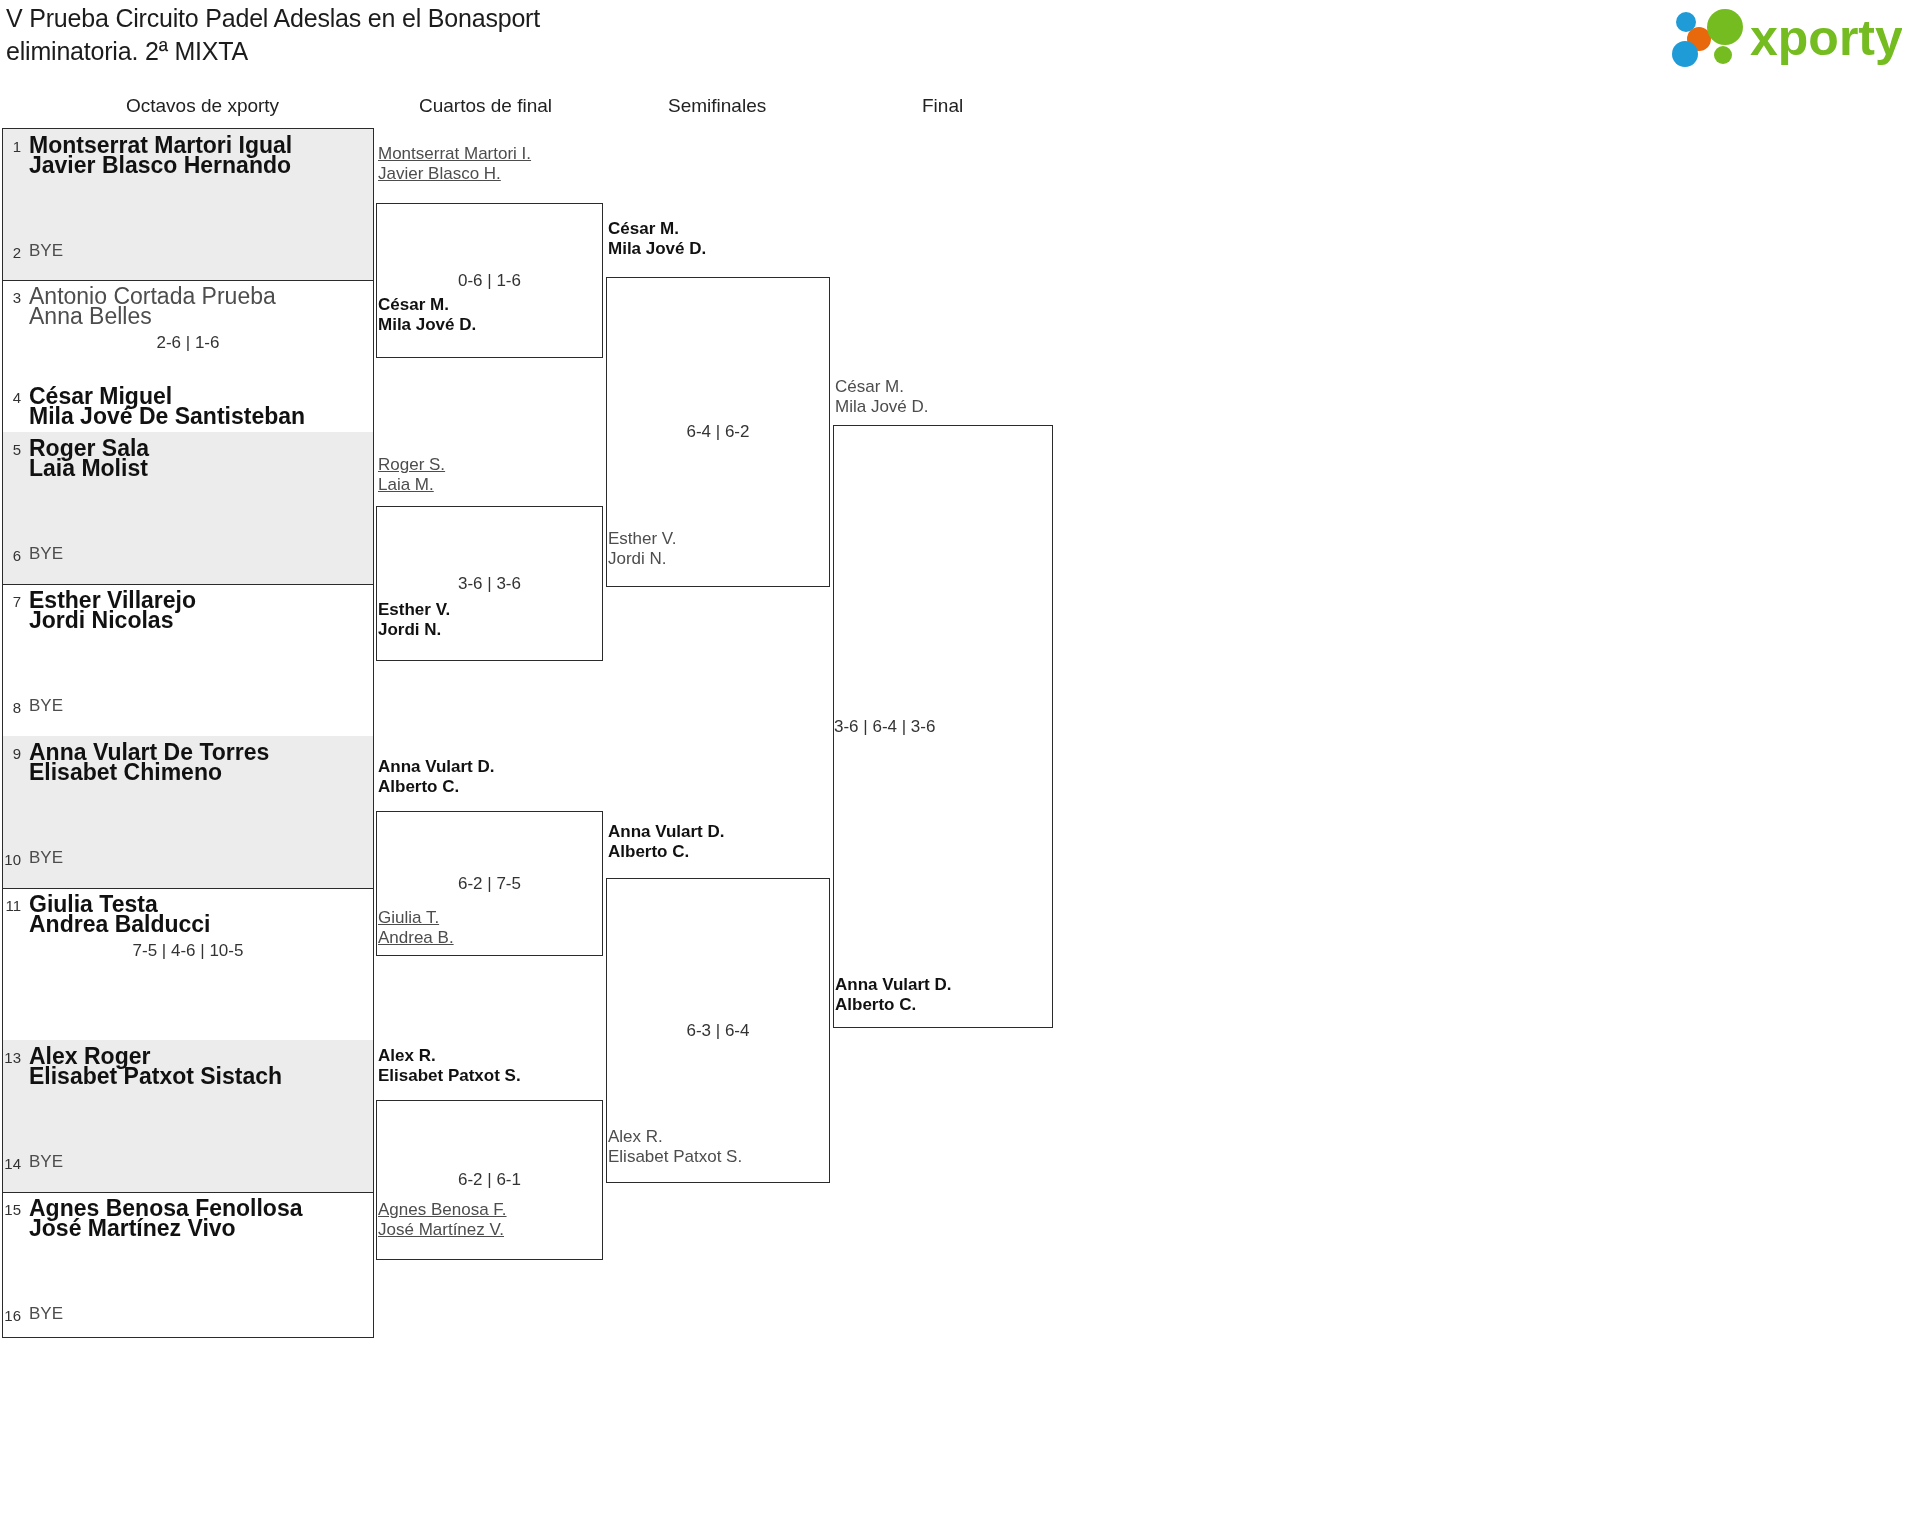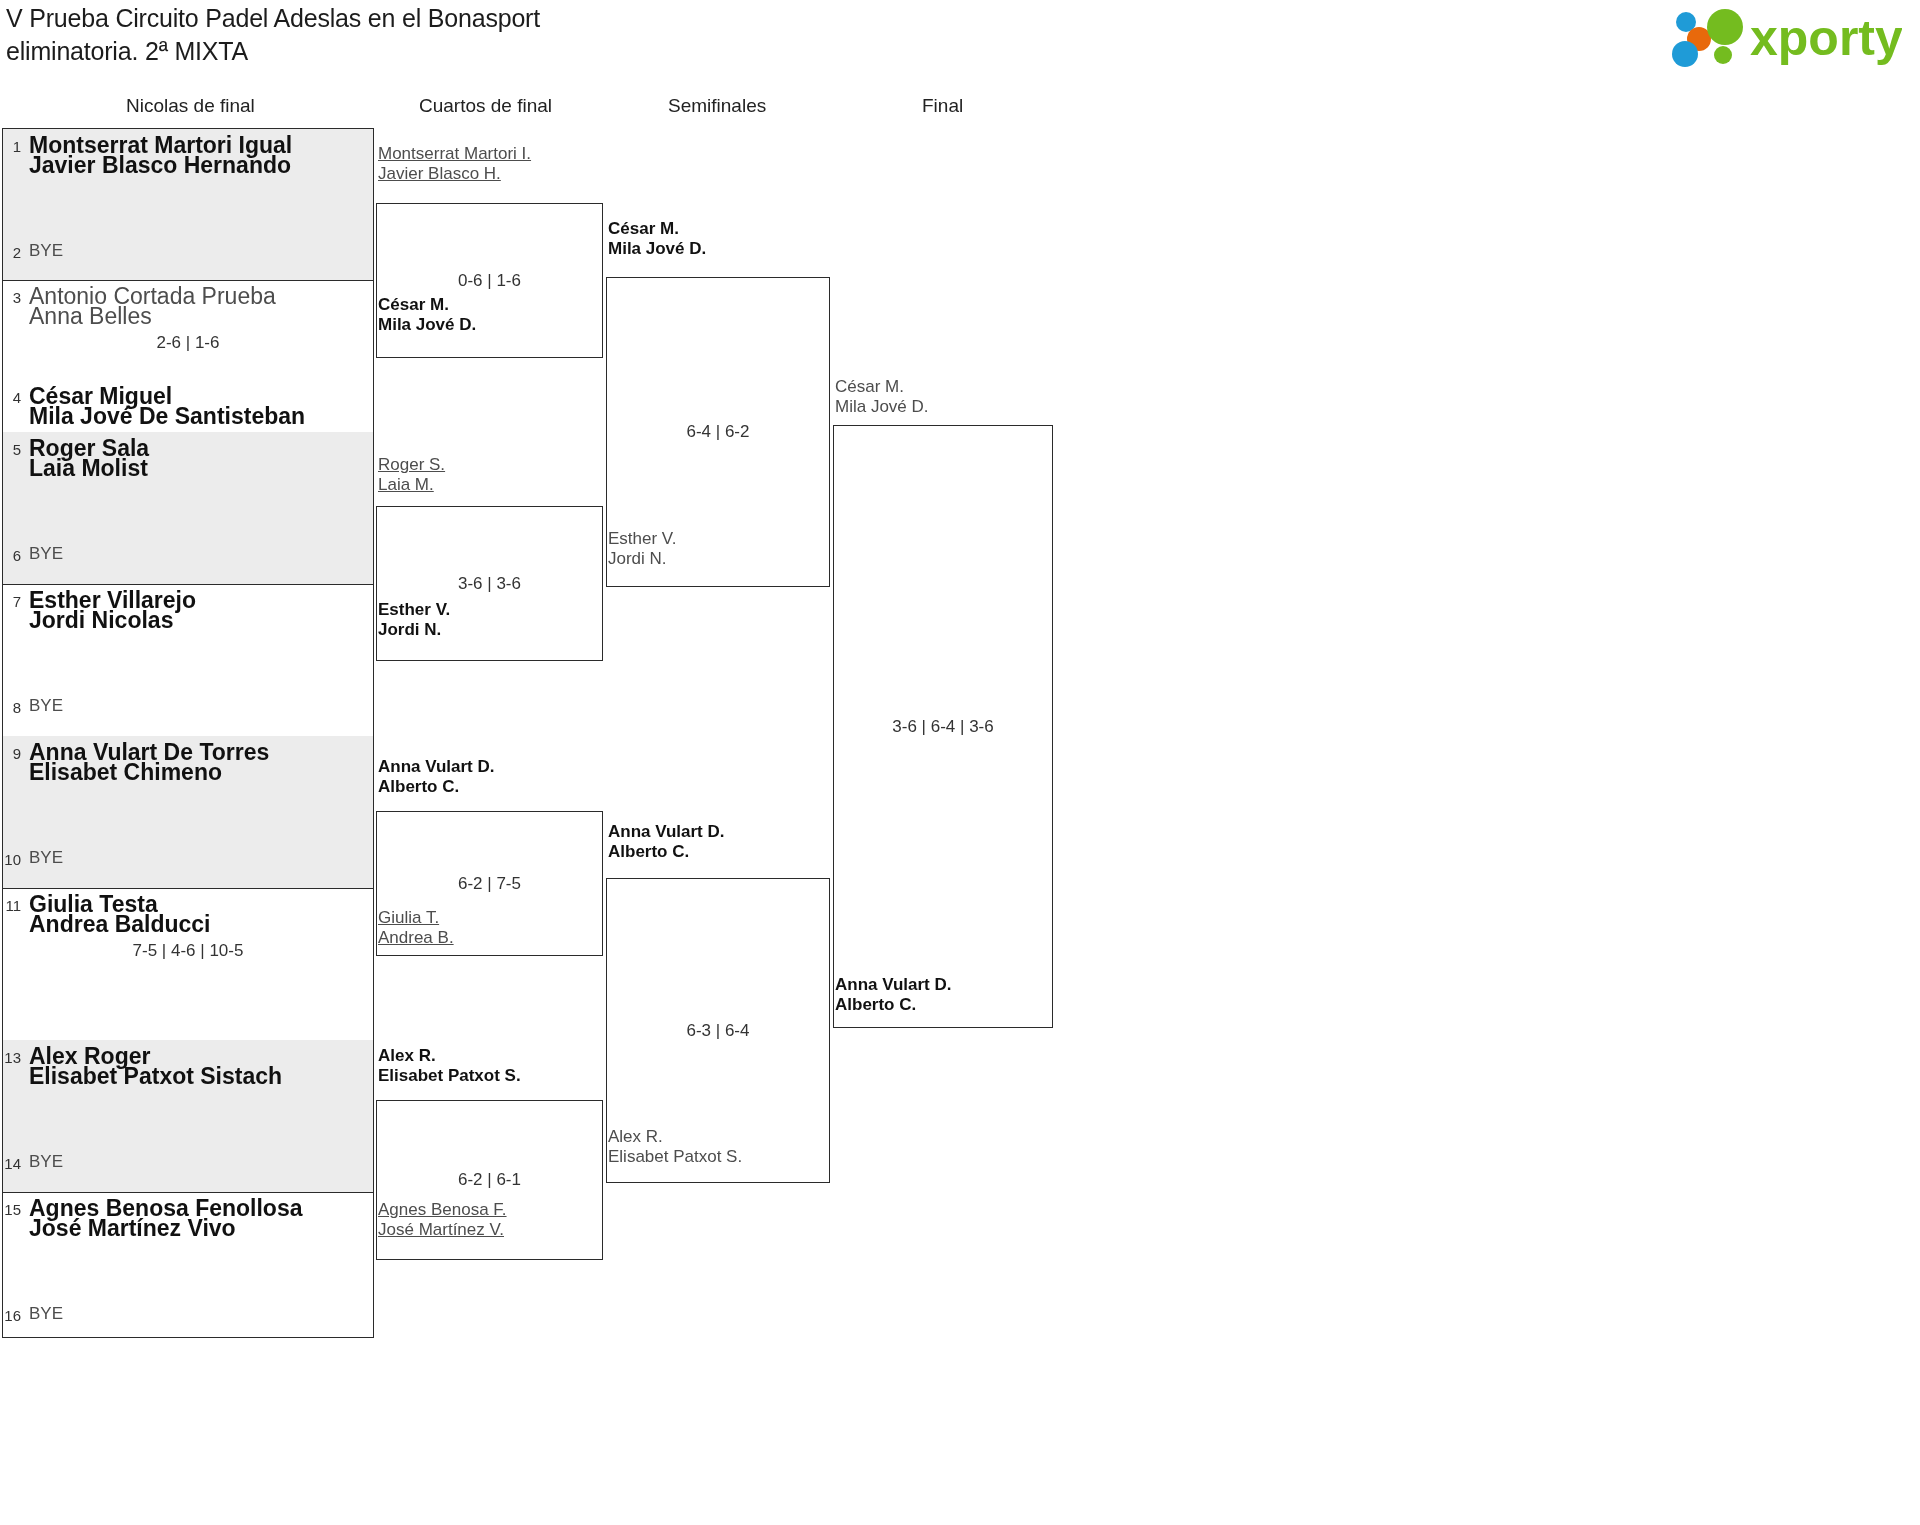--- a/index.html
+++ b/index.html
@@ -54,21 +54,21 @@
 
   .pair-top, .pair-bot { position: absolute; font-size: 17px; line-height: 20px; white-space: nowrap; }
   .pair-top.win, .pair-bot.win { font-weight: 700; color: #111; }
   .pair-top.lose, .pair-bot.lose { font-weight: 400; color: #4d4d4d; text-decoration: underline; }
 
   
   .sf-box { position: absolute; border: 1px solid #2b2b2b; }
   .sf-score { position: absolute; width: 100%; text-align: center;
               font-size: 17px; color: #333; top: 50%; transform: translateY(-50%); }
   .f-box { position: absolute; border: 1px solid #2b2b2b; }
-  .f-score { position: absolute; width: 100%; text-align: center;
+  .f-score { position: absolute; width: 100%; text-align: left;
              font-size: 17px; color: #333; top: 50%; transform: translateY(-50%); }
 
   .lbl { position: absolute; font-size: 17px; line-height: 20px; white-space: nowrap; }
   .lbl.win { font-weight: 700; color: #111; }
   .lbl.lose { font-weight: 400; color: #4d4d4d; }
 </style>
 </head>
 <body>
 
 <div id="root">
@@ -82,21 +82,21 @@
     <svg width="236" height="62" viewBox="0 0 236 62" xmlns="http://www.w3.org/2000/svg">
       <circle cx="20" cy="16" r="10" fill="#1f9bd7"></circle>
       <circle cx="33" cy="33" r="12" fill="#e8690b"></circle>
       <circle cx="19" cy="48" r="13" fill="#1f9bd7"></circle>
       <circle cx="59" cy="21" r="18" fill="#74bc1f"></circle>
       <circle cx="57" cy="49" r="9" fill="#74bc1f"></circle>
       <text x="84" y="49" font-family="Liberation Sans, sans-serif" font-size="50" font-weight="700" fill="#74bc1f">xporty</text>
     </svg>
   </div>
 
-  <div class="round-head" style="left:126px">Nicolas de final</div>
+  <div class="round-head" style="left:126px">Octavos de xporty</div>
   <div class="round-head" style="left:419px">Cuartos de final</div>
   <div class="round-head" style="left:668px">Semifinales</div>
   <div class="round-head" style="left:922px">Final</div>
 
   <div class="r1-wrap">
 
     <div class="r1-block shaded" style="top:0px;height:151px">
       <div class="slot" style="top:6px">
         <div class="seed">1</div>
         <div class="names win">

